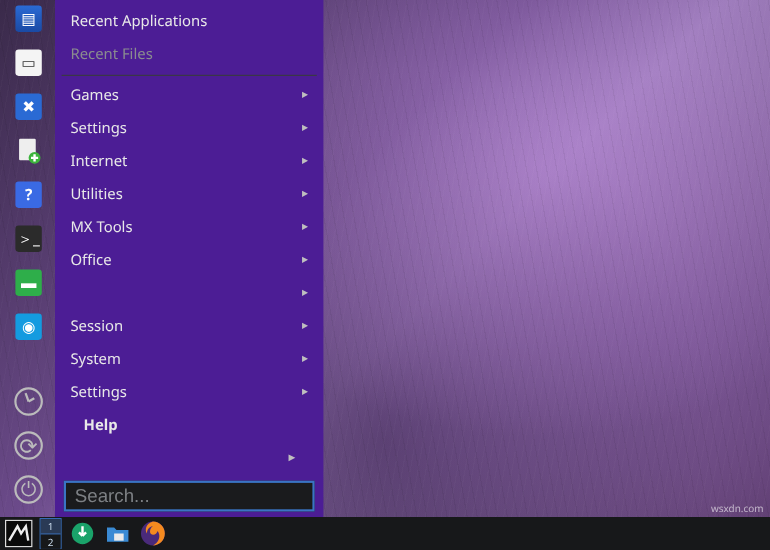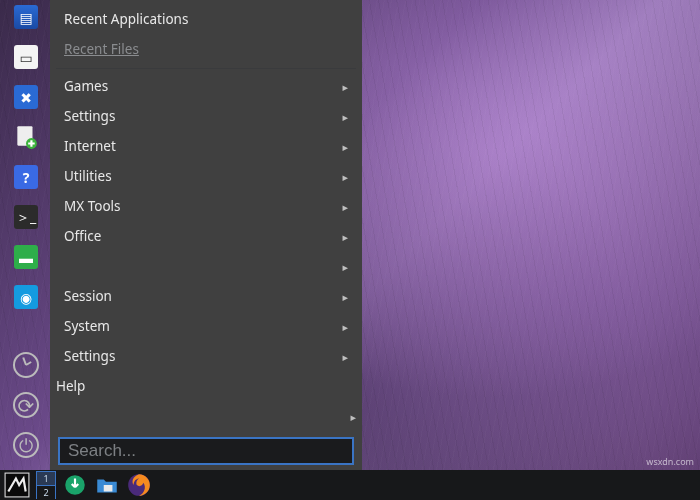--- a/index.html
+++ b/index.html
@@ -34,41 +34,41 @@
   .dock .sep { height: 18px; }
   .dock svg { width: 26px; height: 26px; }
   .circle-icon { width: 26px; height: 26px; border: 2px solid #bbb; border-radius: 50%; position: relative; }
   .circle-icon .clk1 { position:absolute; left:50%; top:50%; width:2px; height:8px; background:#bbb; transform-origin:bottom; transform:translate(-50%,-100%) rotate(-20deg);}
   .circle-icon .clk2 { position:absolute; left:50%; top:50%; width:2px; height:6px; background:#bbb; transform-origin:bottom; transform:translate(-50%,-100%) rotate(60deg);}
   .circle-sync::before { content:"⟳"; color:#bbb; font-size:20px; position:absolute; inset:0; display:flex; align-items:center; justify-content:center;}
   .circle-power::before { content:"⏻"; color:#bbb; font-size:18px; position:absolute; inset:0; display:flex; align-items:center; justify-content:center;}
 
   
   .menu {
-    position: absolute; left: 50px; top: 0; width: 312px; height: 470px;
-    background: #404040;
+    position: absolute; left: 50px; top: 0; width: 244px; height: 470px;
+    background: #4c1d95;
     display: flex; flex-direction: column;
     color: #e8e8e8;
     font-size: 13.5px;
   }
   .menu .top { padding: 4px 8px 0 8px; }
   .menu .item {
     display: flex; align-items: center; height: 30px;
     padding: 0 6px; cursor: pointer;
     position: relative;
   }
   .menu .item.header { color: #e8e8e8; }
-  .menu .item.muted { color: #8a8c8f; cursor: default; text-decoration: underline; }
+  .menu .item.muted { color: #8a8c8f; cursor: default; }
   .menu hr { border: none; border-top: 1px solid #3a3b3d; margin: 4px 6px 2px 6px; }
   .menu .cat-list { flex: 1; padding: 0 8px; }
   .menu .item .chev {
     position: absolute; right: 6px; top: 50%; transform: translateY(-50%);
     color: #bfbfbf; font-size: 11px;
   }
-  .menu .plain-list { padding: 0 0; }
+  .menu .plain-list { padding: 0 20px; font-weight: bold; }
   .menu .search-wrap { padding: 6px 8px 8px 8px; }
   .menu .search {
     width: 100%; height: 28px; background: #1a1b1d;
     border: 2px solid #3a74c4; color: #cfd2d6;
     padding: 0 8px; font-size: 17px; outline: none;
   }
   .menu .search::placeholder { color: #7d8084; }
 
   
   .taskbar {

